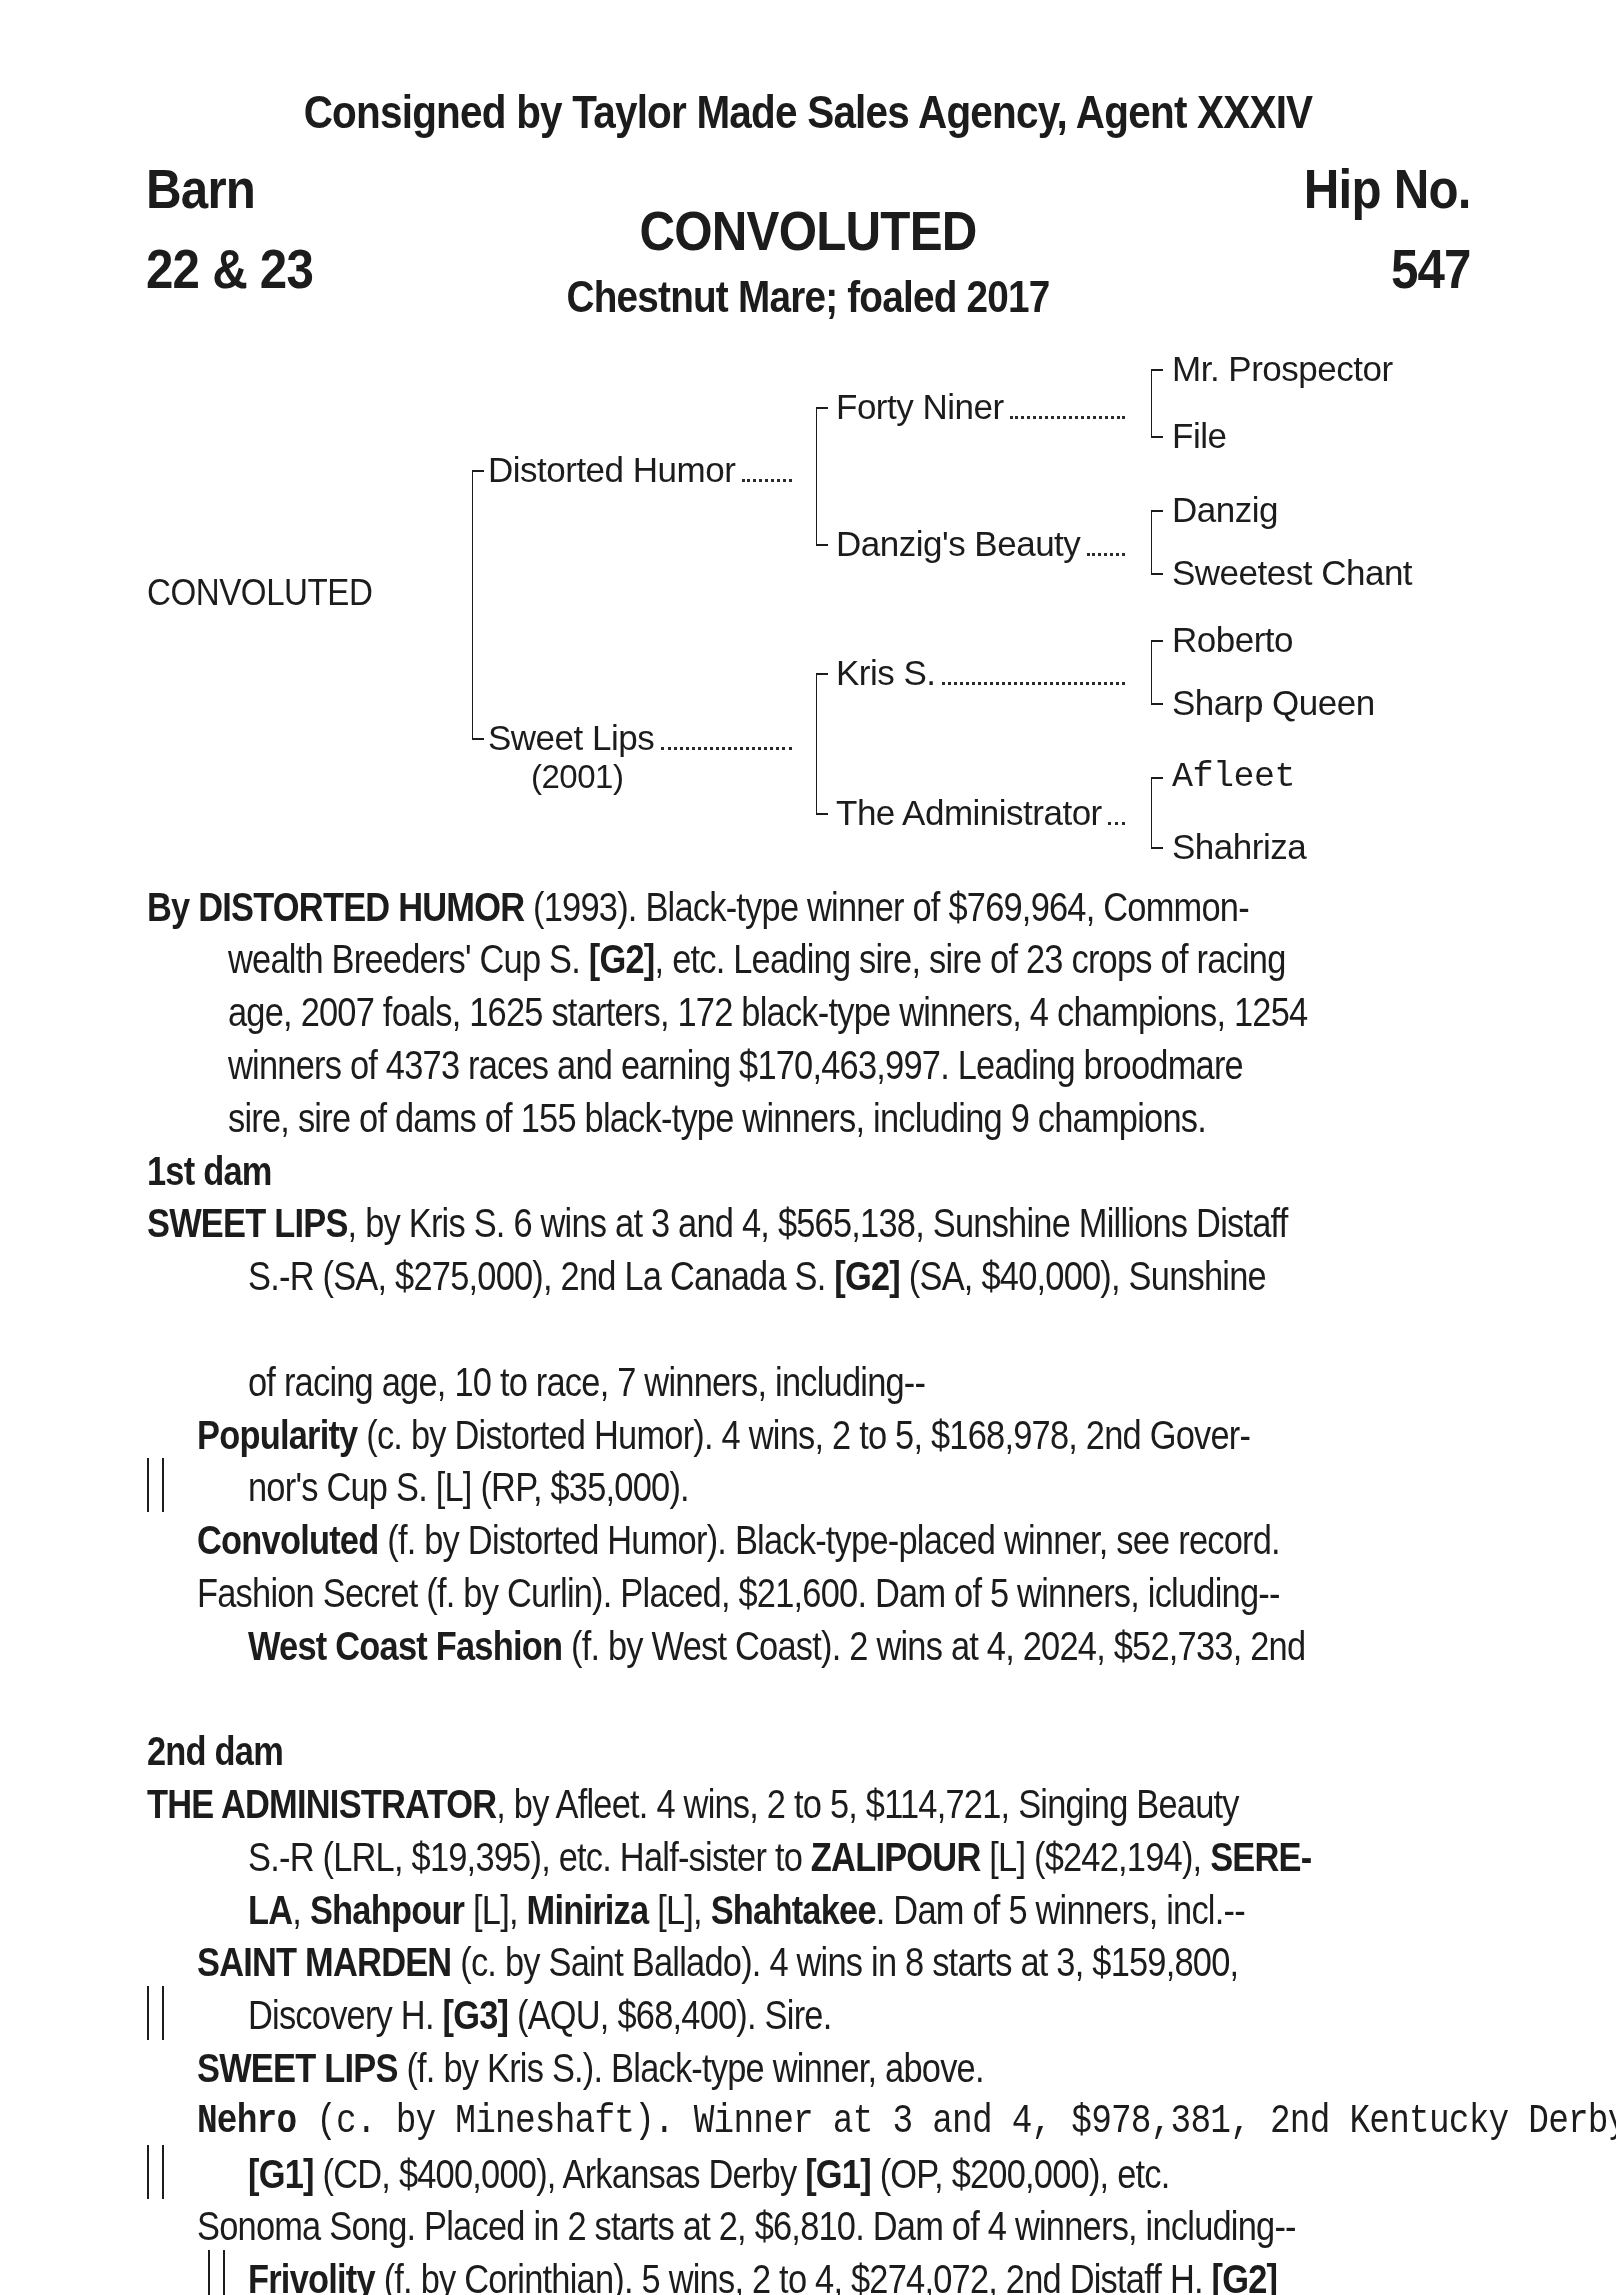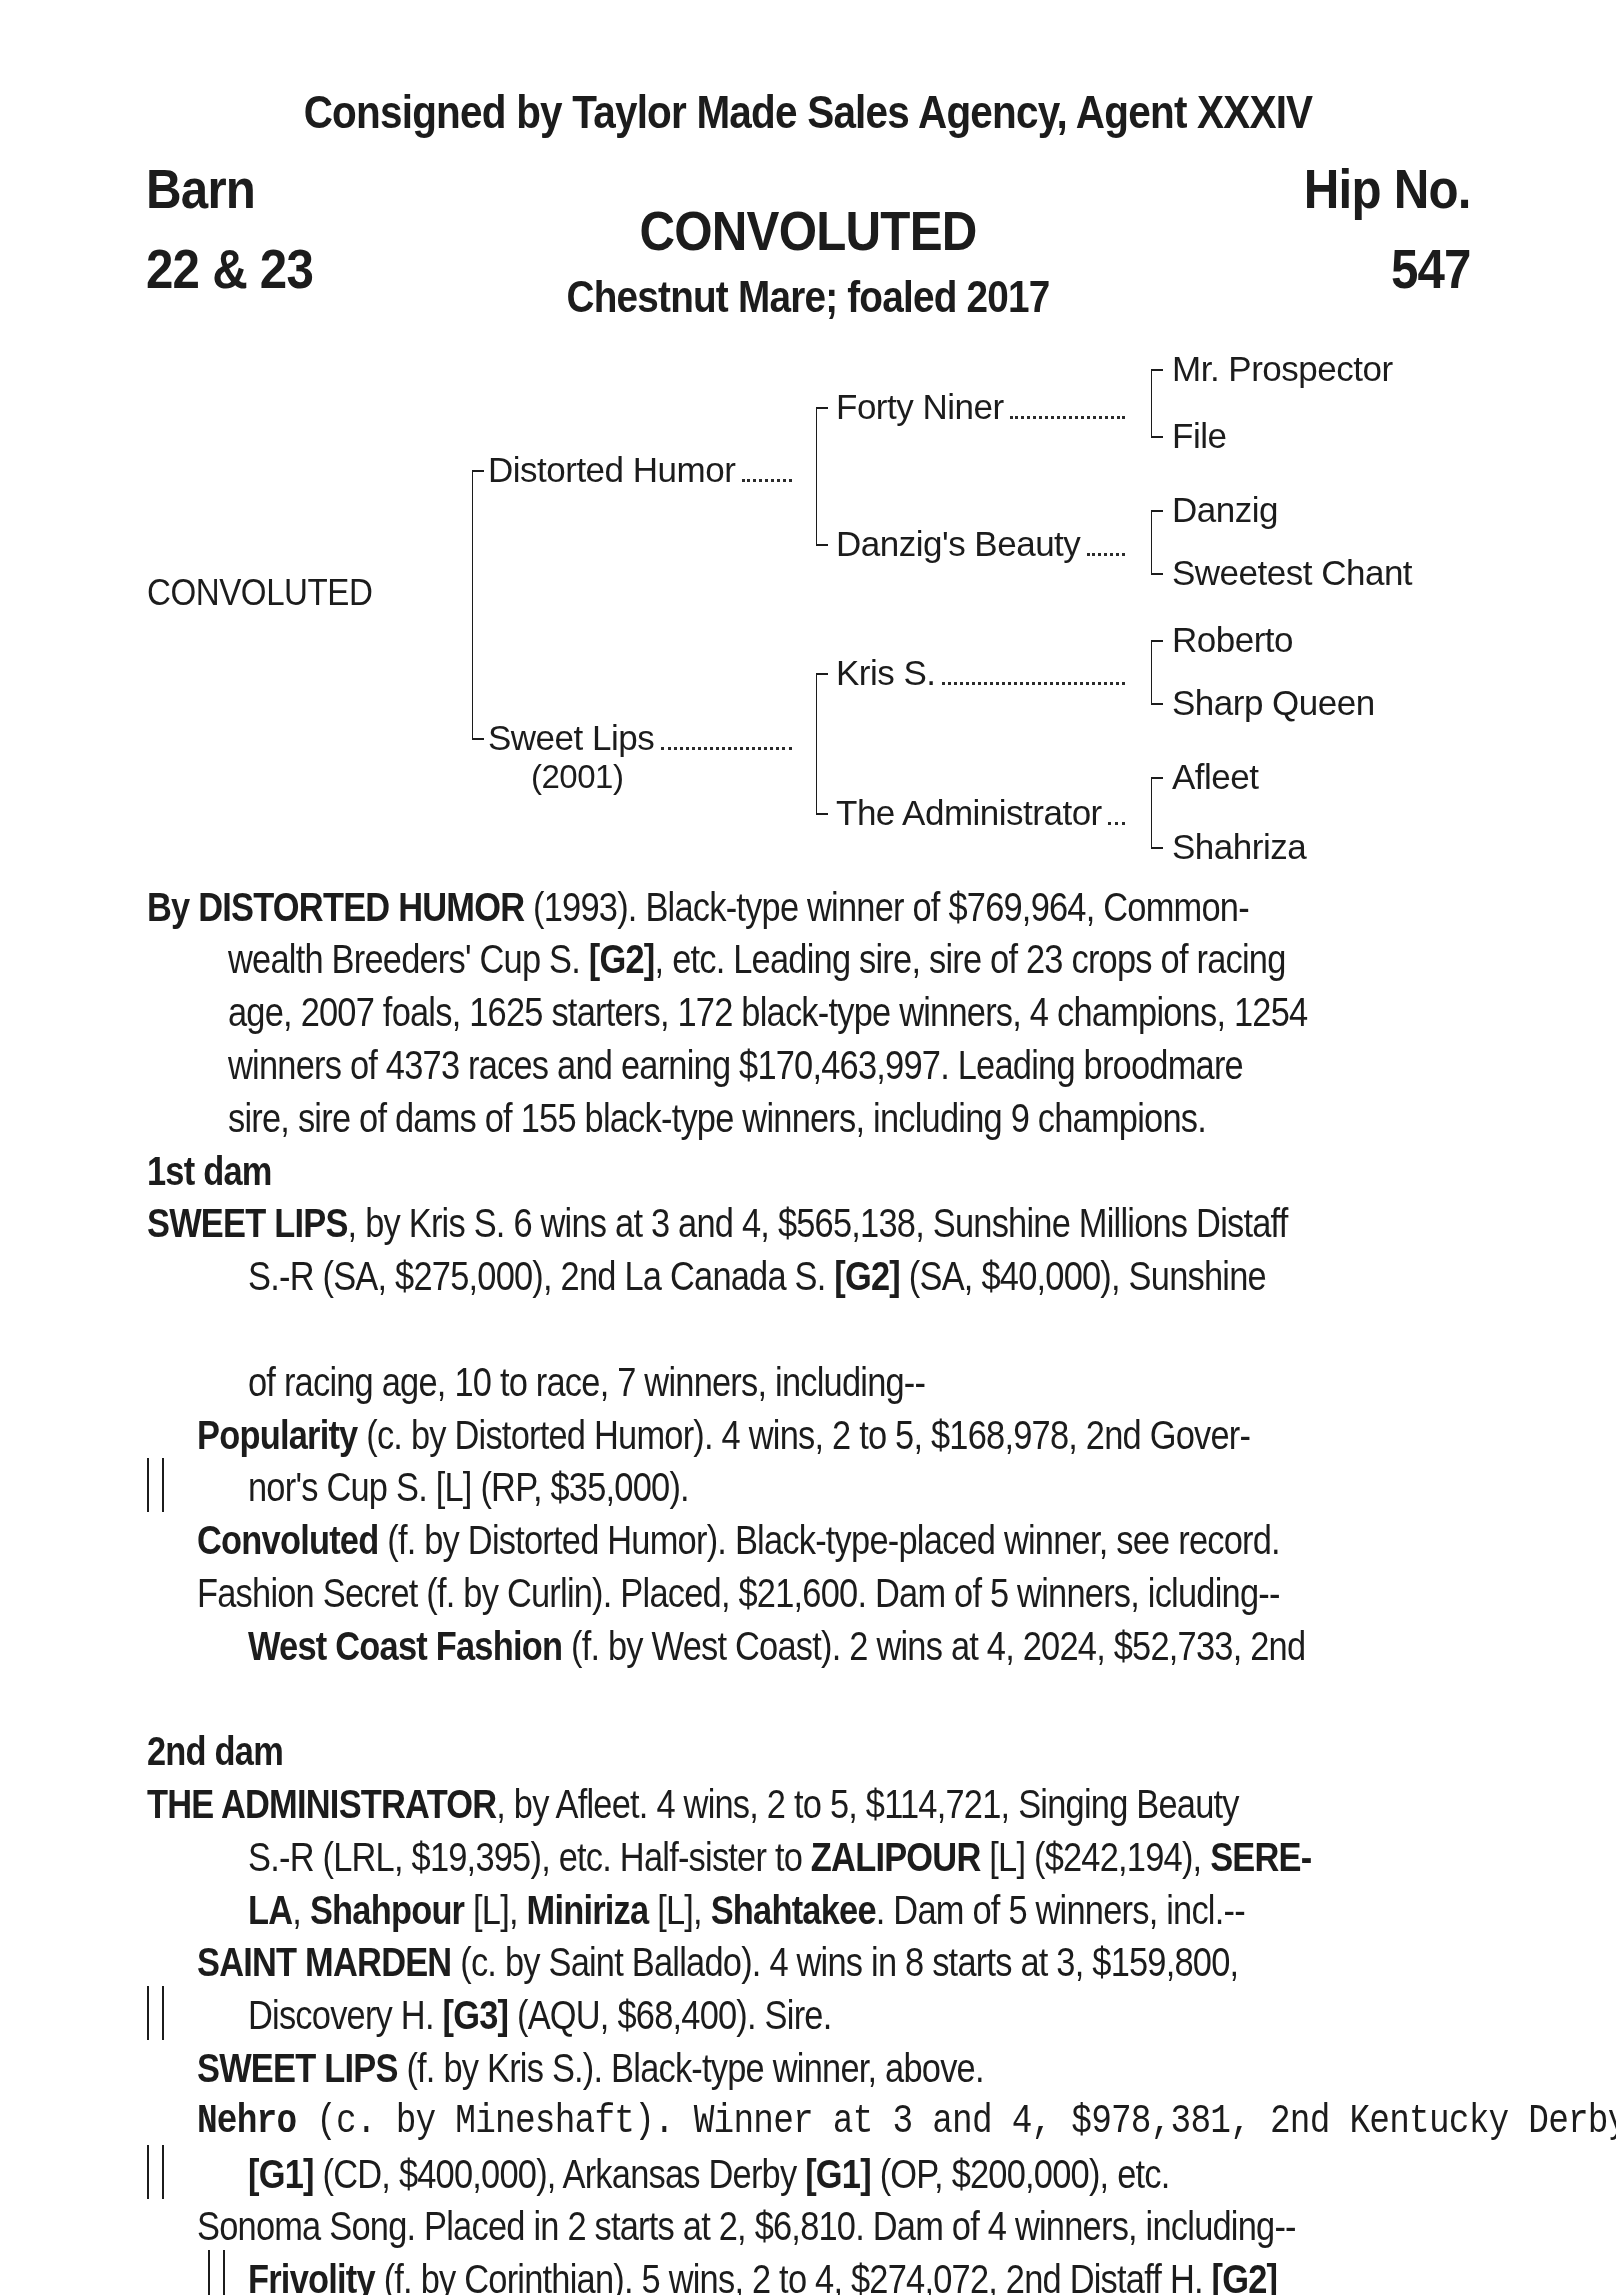--- a/index.html
+++ b/index.html
@@ -94,21 +94,21 @@
       <div class="ped-entry" style="left: 836px; top: 385px; width: 294px;"><span class="nm">Forty Niner</span><span class="lead"></span></div>
       <div class="ped-entry" style="left: 836px; top: 522px; width: 294px;"><span class="nm">Danzig's Beauty</span><span class="lead"></span></div>
       <div class="ped-entry" style="left: 836px; top: 651px; width: 294px;"><span class="nm">Kris S.</span><span class="lead"></span></div>
       <div class="ped-entry" style="left: 836px; top: 791px; width: 294px;"><span class="nm">The Administrator</span><span class="lead"></span></div>
       <div class="ped-entry" style="left: 1172px; top: 347px;"><span class="nm">Mr. Prospector</span></div>
       <div class="ped-entry" style="left: 1172px; top: 414px;"><span class="nm">File</span></div>
       <div class="ped-entry" style="left: 1172px; top: 488px;"><span class="nm">Danzig</span></div>
       <div class="ped-entry" style="left: 1172px; top: 551px;"><span class="nm">Sweetest Chant</span></div>
       <div class="ped-entry" style="left: 1172px; top: 618px; justify-content: center;"><span class="nm">Roberto</span></div>
       <div class="ped-entry" style="left: 1172px; top: 681px;"><span class="nm">Sharp Queen</span></div>
-      <div class="ped-entry" style="left: 1172px; top: 755px;"><span class="nm">Afleet</span></div>
+      <div class="ped-entry" style="left: 1172px; top: 755px; font-family: Liberation Mono, monospace;"><span class="nm">Afleet</span></div>
       <div class="ped-entry" style="left: 1172px; top: 825px;"><span class="nm">Shahriza</span></div>
       <div class="brk" style="left: 472px; top: 470px; height: 270px;"></div>
       <div class="tick" style="left: 472px; top: 470px;"></div>
       <div class="tick" style="left: 472px; top: 738px;"></div>
       <div class="brk" style="left: 816px; top: 407px; height: 139px;"></div>
       <div class="tick" style="left: 816px; top: 407px;"></div>
       <div class="tick" style="left: 816px; top: 544px;"></div>
       <div class="brk" style="left: 816px; top: 673px; height: 141px;"></div>
       <div class="tick" style="left: 816px; top: 673px;"></div>
       <div class="tick" style="left: 816px; top: 813px;"></div>

